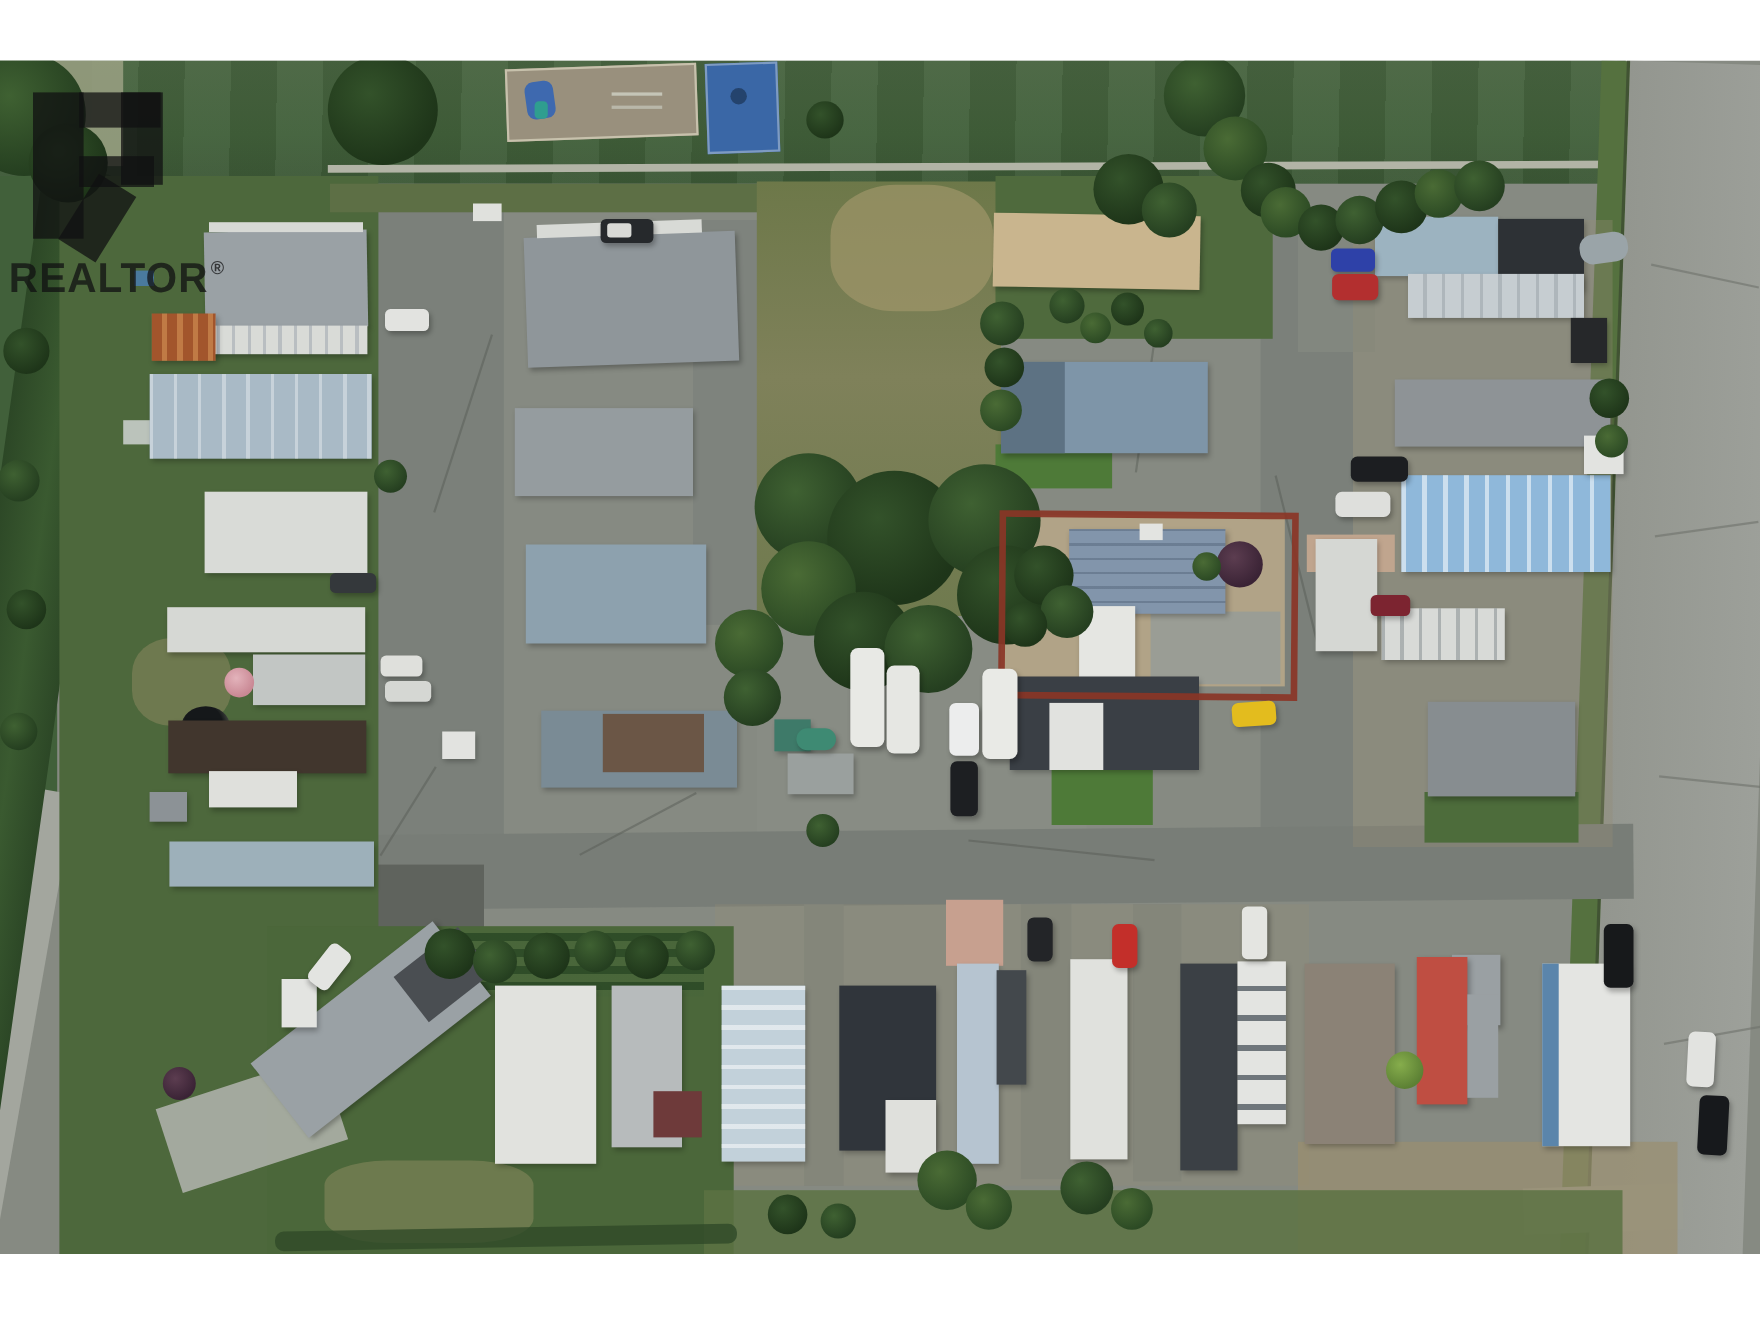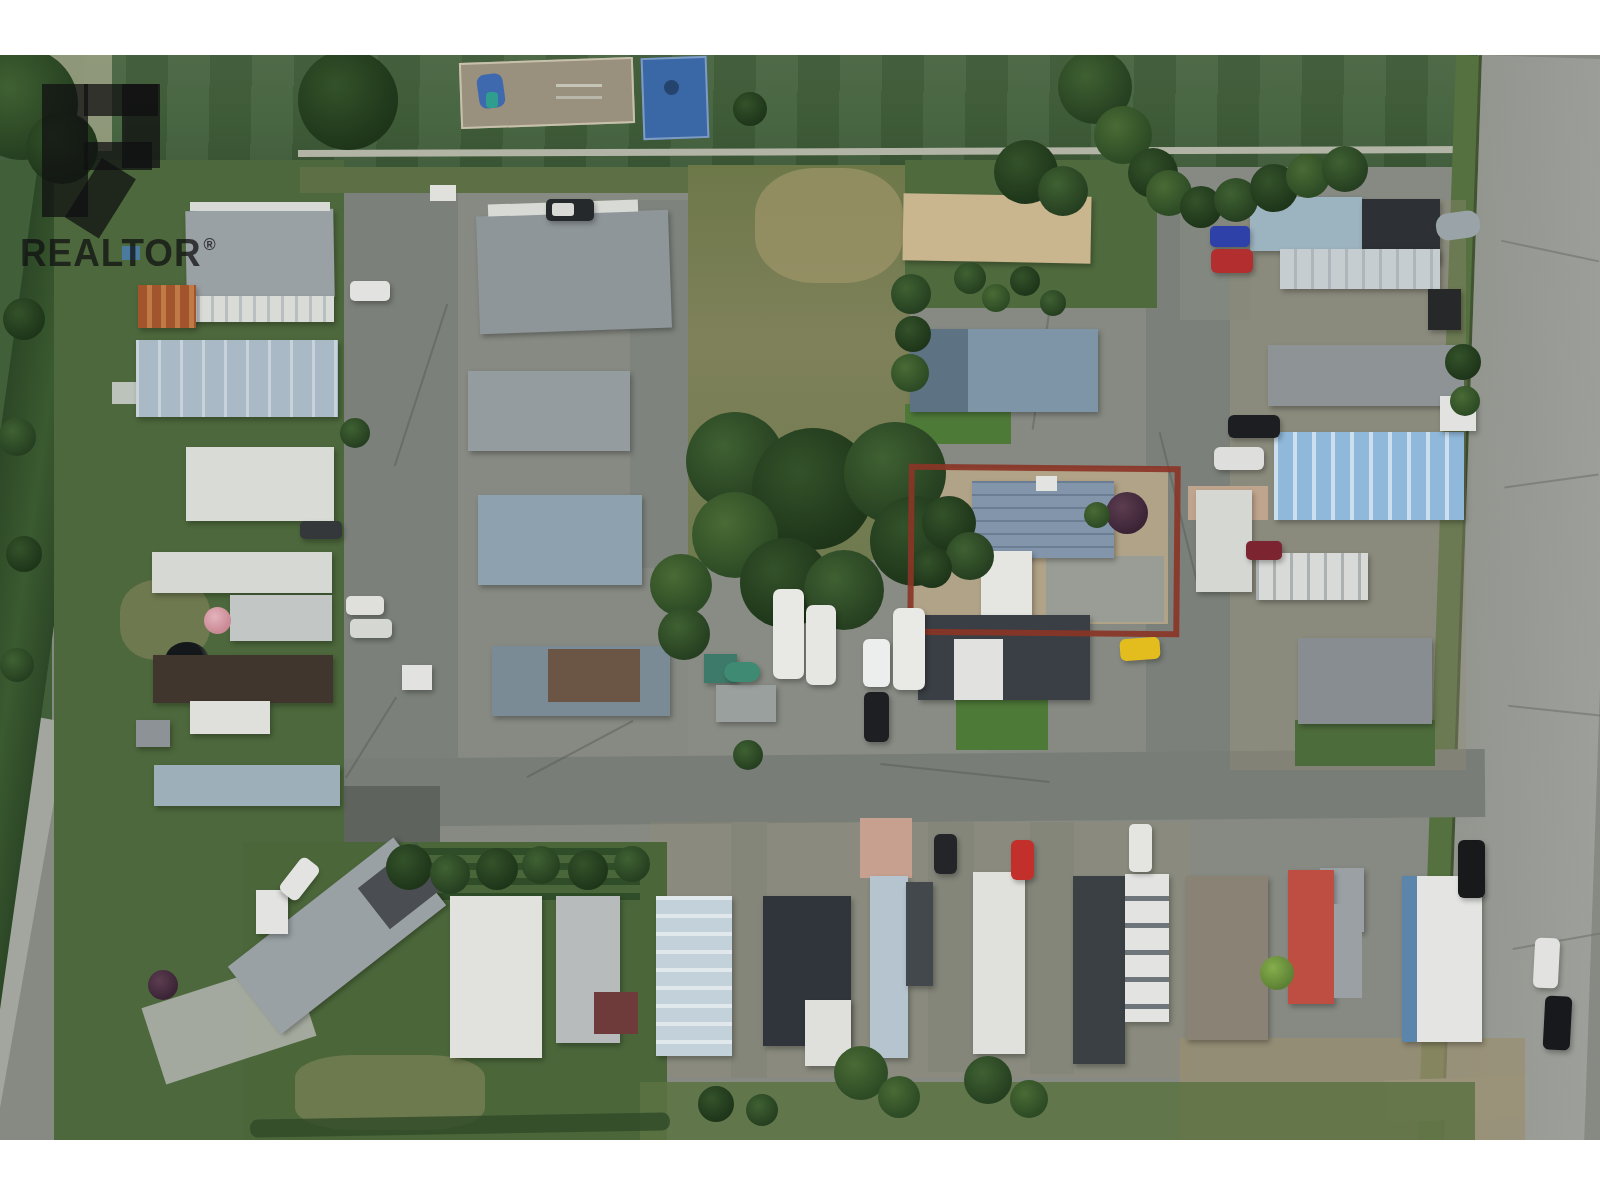--- a/index.html
+++ b/index.html
@@ -1,20 +1,20 @@
 <!DOCTYPE html>
 <html><head>
 <meta charset="utf-8">
 <style>
   html,body{margin:0;padding:0}
   body{width:1600px;height:1200px;background:#ffffff;font-family:"Liberation Sans",sans-serif}
   #stage{position:relative;width:1600px;height:1200px;overflow:hidden;background:#ffffff}
   #photo{position:absolute;left:0;top:0;width:1600px;height:1200px}
   #photo div{position:absolute}
-  #watermark{position:absolute;left:18px;top:58px;width:200px;height:220px;pointer-events:none}
+  #watermark{position:absolute;left:6px;top:58px;width:200px;height:220px;pointer-events:none}
   .wm-bar{position:absolute;background:rgba(16,16,18,0.75)}
   #bar-left{left:24px;top:26px;width:46px;height:133px}
   #bar-top{left:66px;top:26px;width:74px;height:32px}
   #bar-right{left:104px;top:26px;width:38px;height:84px}
   #bar-mid{left:66px;top:84px;width:68px;height:28px}
   #bar-leg{left:84px;top:100px;width:40px;height:70px;transform:rotate(32deg);transform-origin:top left}
   .wm-text{position:absolute;left:2px;top:174px;font-weight:700;font-size:38px;letter-spacing:1px;
            color:rgba(16,16,18,0.75);transform:scaleX(0.97);transform-origin:left;white-space:nowrap}
   .wm-text .reg{font-size:17px;position:relative;top:-16px;margin-left:2px}
 </style>

